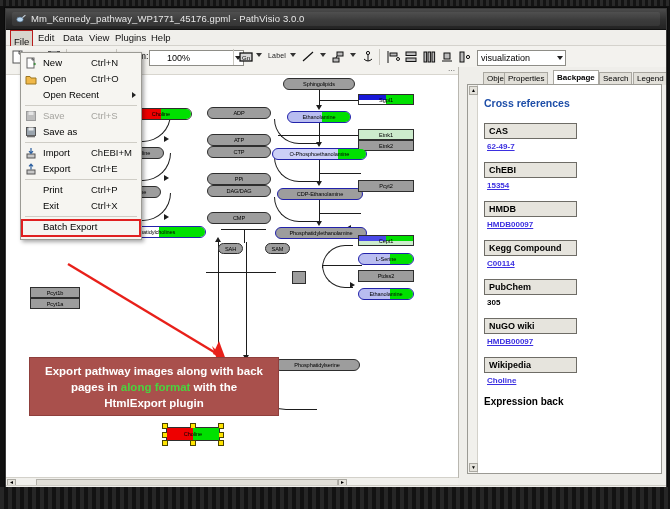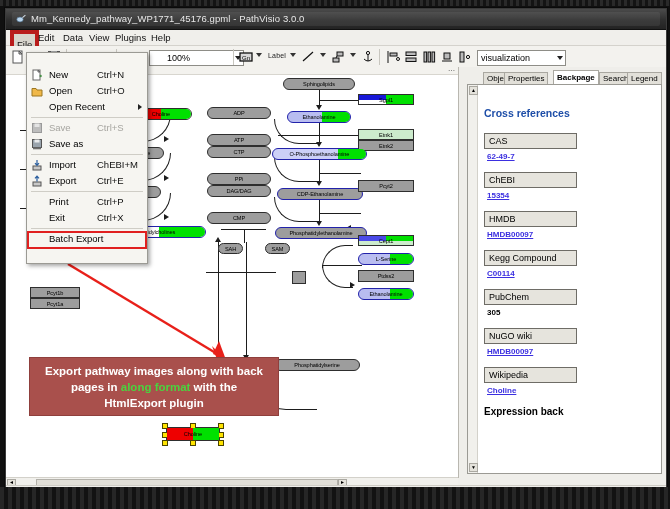--- a/index.html
+++ b/index.html
@@ -27,21 +27,21 @@
      background:rgba(255,255,255,.07);border-radius:2px;}
   #titlebar .tico{position:absolute;left:10px;top:5px;width:10px;height:10px;}
   #titlebar .ttxt{position:absolute;left:25px;top:4px;font-size:9.5px;
      color:#e8e8e8;letter-spacing:.1px;white-space:nowrap;}
 
   
   #menubar{position:relative;height:15px;background:#f0efeb;
      border-bottom:1px solid #d4d2cc;}
   #menubar .mi{position:absolute;top:1px;height:13px;line-height:13px;
      font-size:9.5px;padding:0 4px;color:#111;}
-  #menubar .mi.sel{background:#d8d5cd;border:4px solid #b91c1c;
+  #menubar .mi.sel{background:#d8d5cd;border:1px solid #b91c1c;
      top:0;height:13px;line-height:13px;padding:4px 3px;}
 
   
   #toolbar{position:relative;height:22px;background:#f3f2ee;
      border-bottom:1px solid #cfcdc6;}
   .tbtn{position:absolute;top:3px;height:16px;width:16px;}
   .tbsep{position:absolute;top:3px;width:1px;height:16px;background:#c8c6bf;}
   .zlbl{position:absolute;left:117px;top:5px;font-size:9px;}
   .combo{position:absolute;border:1px solid #8e8d87;background:#fff;
      height:14px;line-height:14px;font-size:9px;padding-left:3px;}
@@ -98,23 +98,23 @@
      line-height:16px;text-align:center;z-index:40;}
   #callout .grn{color:#4bd23f;}
   #redarrow{position:absolute;z-index:39;left:60px;top:195px;}
 
   
   .selnode{position:absolute;z-index:30;}
   .handle{position:absolute;width:4px;height:4px;background:#ffe400;
      border:1px solid #4a4400;}
 
   
-  #filemenu{position:absolute;left:20px;top:43px;width:120px;
+  #filemenu{position:absolute;left:14px;top:43px;width:120px;
      background:#f6f5f1;border:1px solid #9b9a94;z-index:60;
-     box-shadow:2px 2px 4px rgba(0,0,0,.35);padding:14px 0;}
+     box-shadow:2px 2px 4px rgba(0,0,0,.35);padding:2px 0;}
   #filemenu .row{position:relative;height:16px;line-height:16px;font-size:9.5px;}
   #filemenu .row .ic{position:absolute;left:4px;top:2px;width:12px;height:12px;}
   #filemenu .row .nm{position:absolute;left:22px;}
   #filemenu .row .ac{position:absolute;left:70px;color:#111;}
   #filemenu .row.dis .nm,#filemenu .row.dis .ac{color:#a6a5a0;}
   #filemenu .sep{height:1px;background:#cfcdc6;margin:2px 4px;}
   #filemenu .row .sub{position:absolute;right:5px;top:5px;width:0;height:0;
      border-top:3px solid transparent;border-bottom:3px solid transparent;
      border-left:4px solid #222;}
   #filemenu .row.hl{border:2px solid #e02020;height:14px;line-height:12px;}
@@ -130,22 +130,22 @@
      font-weight:bold;}
   #bpbody{position:absolute;left:8px;top:17px;right:4px;bottom:4px;
      background:#fff;border:1px solid #9b9a94;overflow:hidden;}
   #bpscroll{position:absolute;left:0;top:0;width:9px;bottom:0;background:#f1f0ec;
      border-right:1px solid #d3d1ca;}
   #bpscroll .up,#bpscroll .dn{position:absolute;left:1px;width:7px;height:7px;
      background:#e4e2db;border:1px solid #aaa8a1;font-size:5px;text-align:center;
      line-height:6px;}
   #bpscroll .up{top:1px;} #bpscroll .dn{bottom:1px;}
   #bpcontent{position:absolute;left:10px;top:0;right:0;bottom:0;padding:8px 6px;}
-  .xrefTitle{color:#1e4ea8;font-weight:bold;font-size:10.5px;margin:14px 0 14px 0;}
-  .xrefBox{border:1px solid #6e6c66;background:#e6e4dd;font-weight:normal;
+  .xrefTitle{color:#1e4ea8;font-weight:bold;font-size:10.5px;margin:4px 0 14px 0;}
+  .xrefBox{border:1px solid #6e6c66;background:#e6e4dd;font-weight:bold;
      font-size:9px;padding:2px 4px;width:83px;margin-bottom:3px;}
   .xrefVal{font-size:8px;font-weight:bold;margin:0 0 11px 3px;}
   .xrefVal a{color:#3b2fe0;}
   .expr{font-weight:bold;font-size:10px;margin-top:4px;}
 
   
   #hscroll{position:absolute;left:0;bottom:10px;width:452px;height:8px;
      background:#f1f0ec;border-top:1px solid #d3d1ca;}
   #hscroll .thumb{position:absolute;left:30px;top:1px;width:300px;height:6px;
      background:#e1dfd8;border:1px solid #b3b1aa;}
@@ -500,21 +500,21 @@
       <span class="thumb"></span>
       <span class="r">►</span>
     </div>
 
     <div id="rpanel">
       <div id="tabs">
         <span class="tab" style="left:16px;">Objects</span>
         <span class="tab" style="left:37px;">Properties</span>
         <span class="tab active" style="left:86px;">Backpage</span>
         <span class="tab" style="left:132px;">Search</span>
-        <span class="tab" style="left:160px;">Legend</span>
+        <span class="tab" style="left:166px;">Legend</span>
       </div>
 
       <div id="bpbody">
         <div id="bpscroll">
           <span class="up">▲</span>
           <span class="dn">▼</span>
         </div>
         <div id="bpcontent">
           <div class="xrefTitle">Cross references</div>
 

